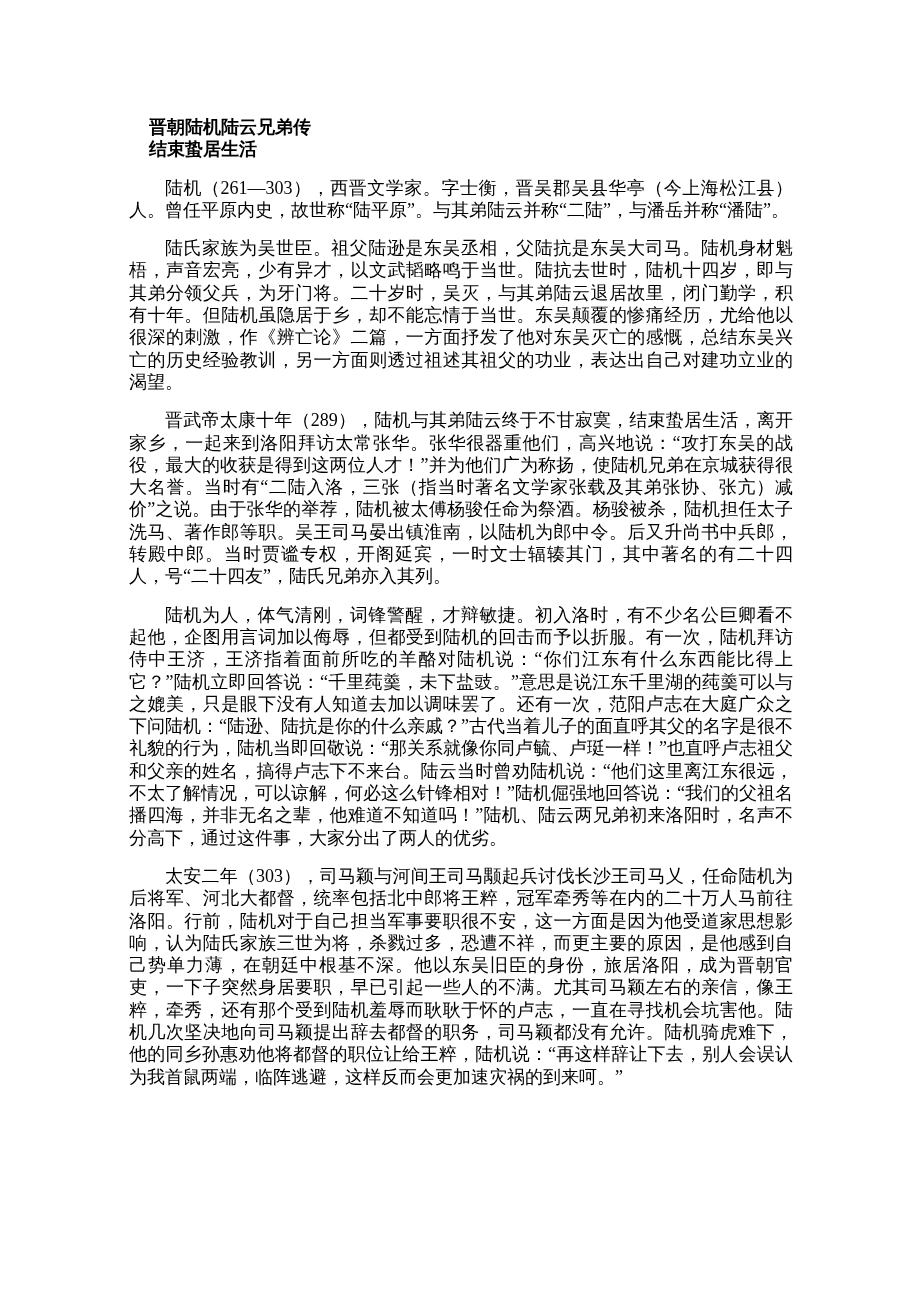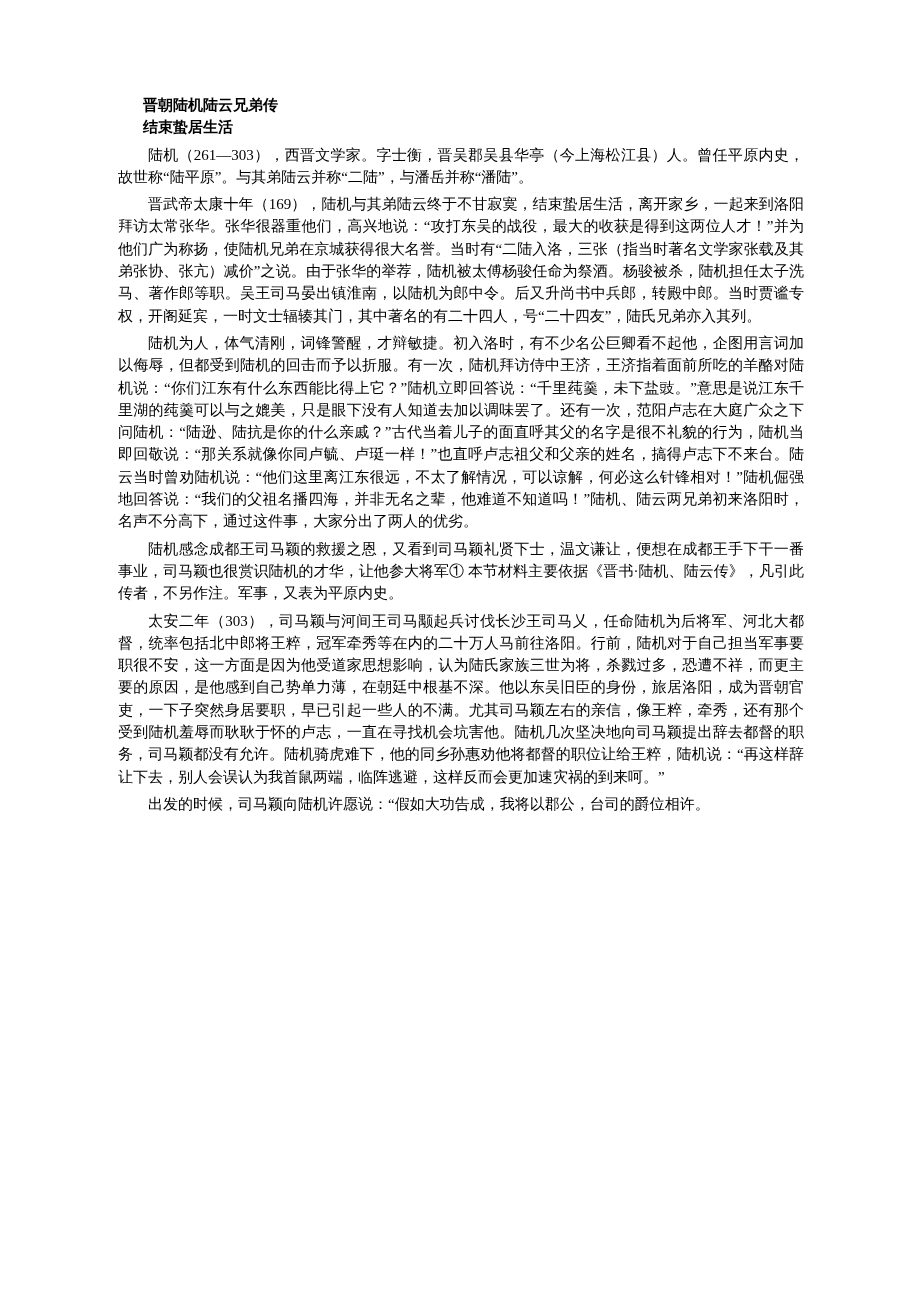--- a/index.html
+++ b/index.html
@@ -9,44 +9,43 @@
     width: 920px;
     height: 1302px;
     background: #ffffff;
     overflow: hidden;
     font-family: "Liberation Serif", "DejaVu Serif", serif;
     color: #000000;
   }
   .content {
     position: absolute;
     left: 113px;
-    top: 94px;
+    top: 116px;
     width: 696px;
-    font-size: 15px;
+    font-size: 18px;
     line-height: 22.3px;
     text-align: justify;
     word-break: break-all;
   }
   .doc-title {
     margin: 0;
     font-weight: bold;
     text-indent: 2em;
   }
   .para {
-    margin: 5px;
+    margin: 16px;
     text-indent: 2em;
   }
 </style>
 </head>
 <body>
 
 <div class="page">
   <div class="content">
     <p class="doc-title">晋朝陆机陆云兄弟传</p>
     <p class="doc-title">结束蛰居生活</p>
     <p class="para">陆机（261—303），西晋文学家。字士衡，晋吴郡吴县华亭（今上海松江县）人。曾任平原内史，故世称“陆平原”。与其弟陆云并称“二陆”，与潘岳并称“潘陆”。</p>
-    <p class="para">晋武帝太康十年（169），陆机与其弟陆云终于不甘寂寞，结束蛰居生活，离开家乡，一起来到洛阳拜访太常张华。张华很器重他们，高兴地说：“攻打东吴的战役，最大的收获是得到这两位人才！”并为他们广为称扬，使陆机兄弟在京城获得很大名誉。当时有“二陆入洛，三张（指当时著名文学家张载及其弟张协、张亢）减价”之说。由于张华的举荐，陆机被太傅杨骏任命为祭酒。杨骏被杀，陆机担任太子洗马、著作郎等职。吴王司马晏出镇淮南，以陆机为郎中令。后又升尚书中兵郎，转殿中郎。当时贾谧专权，开阁延宾，一时文士辐辏其门，其中著名的有二十四人，号“二十四友”，陆氏兄弟亦入其列。</p>
+    <p class="para">陆氏家族为吴世臣。祖父陆逊是东吴丞相，父陆抗是东吴大司马。陆机身材魁梧，声音宏亮，少有异才，以文武韬略鸣于当世。陆抗去世时，陆机十四岁，即与其弟分领父兵，为牙门将。二十岁时，吴灭，与其弟陆云退居故里，闭门勤学，积有十年。但陆机虽隐居于乡，却不能忘情于当世。东吴颠覆的惨痛经历，尤给他以很深的刺激，作《辨亡论》二篇，一方面抒发了他对东吴灭亡的感慨，总结东吴兴亡的历史经验教训，另一方面则透过祖述其祖父的功业，表达出自己对建功立业的渴望。</p>
+    <p class="para">晋武帝太康十年（289），陆机与其弟陆云终于不甘寂寞，结束蛰居生活，离开家乡，一起来到洛阳拜访太常张华。张华很器重他们，高兴地说：“攻打东吴的战役，最大的收获是得到这两位人才！”并为他们广为称扬，使陆机兄弟在京城获得很大名誉。当时有“二陆入洛，三张（指当时著名文学家张载及其弟张协、张亢）减价”之说。由于张华的举荐，陆机被太傅杨骏任命为祭酒。杨骏被杀，陆机担任太子洗马、著作郎等职。吴王司马晏出镇淮南，以陆机为郎中令。后又升尚书中兵郎，转殿中郎。当时贾谧专权，开阁延宾，一时文士辐辏其门，其中著名的有二十四人，号“二十四友”，陆氏兄弟亦入其列。</p>
     <p class="para">陆机为人，体气清刚，词锋警醒，才辩敏捷。初入洛时，有不少名公巨卿看不起他，企图用言词加以侮辱，但都受到陆机的回击而予以折服。有一次，陆机拜访侍中王济，王济指着面前所吃的羊酪对陆机说：“你们江东有什么东西能比得上它？”陆机立即回答说：“千里莼羹，未下盐豉。”意思是说江东千里湖的莼羹可以与之媲美，只是眼下没有人知道去加以调味罢了。还有一次，范阳卢志在大庭广众之下问陆机：“陆逊、陆抗是你的什么亲戚？”古代当着儿子的面直呼其父的名字是很不礼貌的行为，陆机当即回敬说：“那关系就像你同卢毓、卢珽一样！”也直呼卢志祖父和父亲的姓名，搞得卢志下不来台。陆云当时曾劝陆机说：“他们这里离江东很远，不太了解情况，可以谅解，何必这么针锋相对！”陆机倔强地回答说：“我们的父祖名播四海，并非无名之辈，他难道不知道吗！”陆机、陆云两兄弟初来洛阳时，名声不分高下，通过这件事，大家分出了两人的优劣。</p>
-    <p class="para">陆机感念成都王司马颖的救援之恩，又看到司马颖礼贤下士，温文谦让，便想在成都王手下干一番事业，司马颖也很赏识陆机的才华，让他参大将军① 本节材料主要依据《晋书·陆机、陆云传》，凡引此传者，不另作注。军事，又表为平原内史。</p>
     <p class="para">太安二年（303），司马颖与河间王司马颙起兵讨伐长沙王司马乂，任命陆机为后将军、河北大都督，统率包括北中郎将王粹，冠军牵秀等在内的二十万人马前往洛阳。行前，陆机对于自己担当军事要职很不安，这一方面是因为他受道家思想影响，认为陆氏家族三世为将，杀戮过多，恐遭不祥，而更主要的原因，是他感到自己势单力薄，在朝廷中根基不深。他以东吴旧臣的身份，旅居洛阳，成为晋朝官吏，一下子突然身居要职，早已引起一些人的不满。尤其司马颖左右的亲信，像王粹，牵秀，还有那个受到陆机羞辱而耿耿于怀的卢志，一直在寻找机会坑害他。陆机几次坚决地向司马颖提出辞去都督的职务，司马颖都没有允许。陆机骑虎难下，他的同乡孙惠劝他将都督的职位让给王粹，陆机说：“再这样辞让下去，别人会误认为我首鼠两端，临阵逃避，这样反而会更加速灾祸的到来呵。”</p>
-    <p class="para">出发的时候，司马颖向陆机许愿说：“假如大功告成，我将以郡公，台司的爵位相许。</p>
   </div>
 </div>
 
 </body></html>

